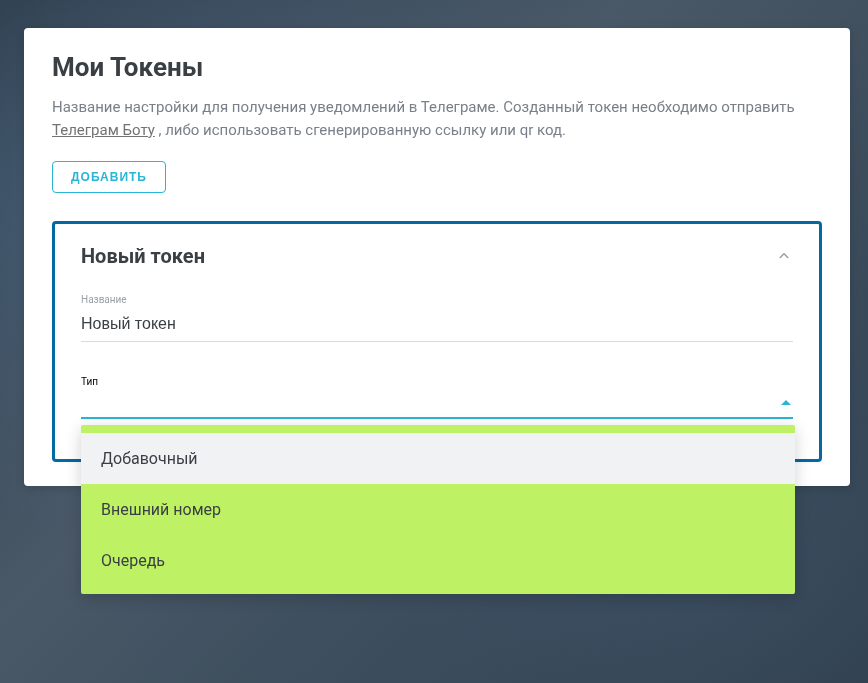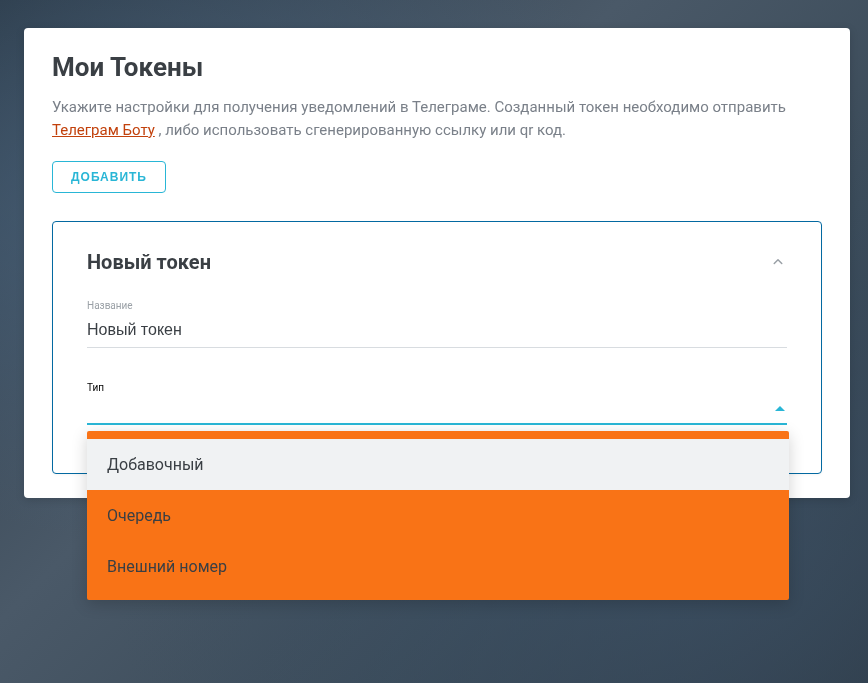--- a/index.html
+++ b/index.html
@@ -37,40 +37,40 @@
     color: #3a3f44;
     margin-bottom: 14px;
   }
   .page-desc {
     font-size: 15px;
     color: #7a8089;
     line-height: 1.5;
     margin-bottom: 20px;
   }
   .page-desc a {
-    color: #c2410c;
+    color: #737373;
     text-decoration: underline;
   }
   .add-btn {
     display: inline-block;
     border: 1px solid #29b6d6;
     color: #29b6d6;
     background: #fff;
     font-size: 12px;
     font-weight: 600;
     letter-spacing: 1px;
     padding: 8px 18px;
     border-radius: 4px;
     cursor: pointer;
     margin-bottom: 28px;
   }
   .accordion {
-    border: 1px solid #0369a1;
+    border: 3px solid #0369a1;
     border-radius: 4px;
-    padding: 8px;
+    padding: 0;
     box-shadow: 0 1px 3px rgba(0,0,0,0.04);
     position: relative;
   }
   .accordion-header {
     display: flex;
     align-items: center;
     justify-content: space-between;
     padding: 20px 26px 18px 26px;
     cursor: pointer;
   }
@@ -127,21 +127,21 @@
     border-left: 5px solid transparent;
     border-right: 5px solid transparent;
     border-bottom: 5px solid #29b6d6;
   }
   .dropdown {
     position: absolute;
     top: 100%;
     left: 0;
     right: -2px;
     margin-top: 6px;
-    background: #f97316;
+    background: #bef264;
     box-shadow: 0 4px 16px rgba(0,0,0,0.18);
     border-radius: 2px;
     z-index: 20;
     padding: 8px 0;
   }
   .dropdown-item {
     padding: 16px 20px;
     font-size: 16px;
     color: #3a3f44;
     cursor: pointer;
@@ -153,21 +153,21 @@
 </head>
 <body>
 
 <div class="bg"></div>
 
 <div class="main-card">
 
   <h1 class="page-title">Мои Токены</h1>
 
   <p class="page-desc">
-    <span>Укажите настройки для получения уведомлений в Телеграме. Созданный токен необходимо отправить </span><a href="#">Телеграм Боту</a><span> , либо использовать сгенерированную ссылку или qr код.</span>
+    <span>Название настройки для получения уведомлений в Телеграме. Созданный токен необходимо отправить </span><a href="#">Телеграм Боту</a><span> , либо использовать сгенерированную ссылку или qr код.</span>
   </p>
 
   <button class="add-btn">ДОБАВИТЬ</button>
 
   <div class="accordion">
     <div class="accordion-header">
       <div class="accordion-title">Новый токен</div>
       <svg class="chevron" viewBox="0 0 24 24">
         <path d="M7 14l5-5 5 5" fill="none" stroke="currentColor" stroke-width="2" stroke-linecap="round" stroke-linejoin="round"></path>
       </svg>
@@ -181,21 +181,21 @@
 
       <div class="field select-wrap" style="margin-bottom:0;">
         <label class="field-label active">Тип</label>
         <div class="select-line">
           <span></span>
           <span class="select-caret"></span>
         </div>
 
         <div class="dropdown">
           <div class="dropdown-item hover">Добавочный</div>
+          <div class="dropdown-item">Внешний номер</div>
           <div class="dropdown-item">Очередь</div>
-          <div class="dropdown-item">Внешний номер</div>
         </div>
       </div>
 
     </div>
   </div>
 
 </div>
 
 </body></html>

